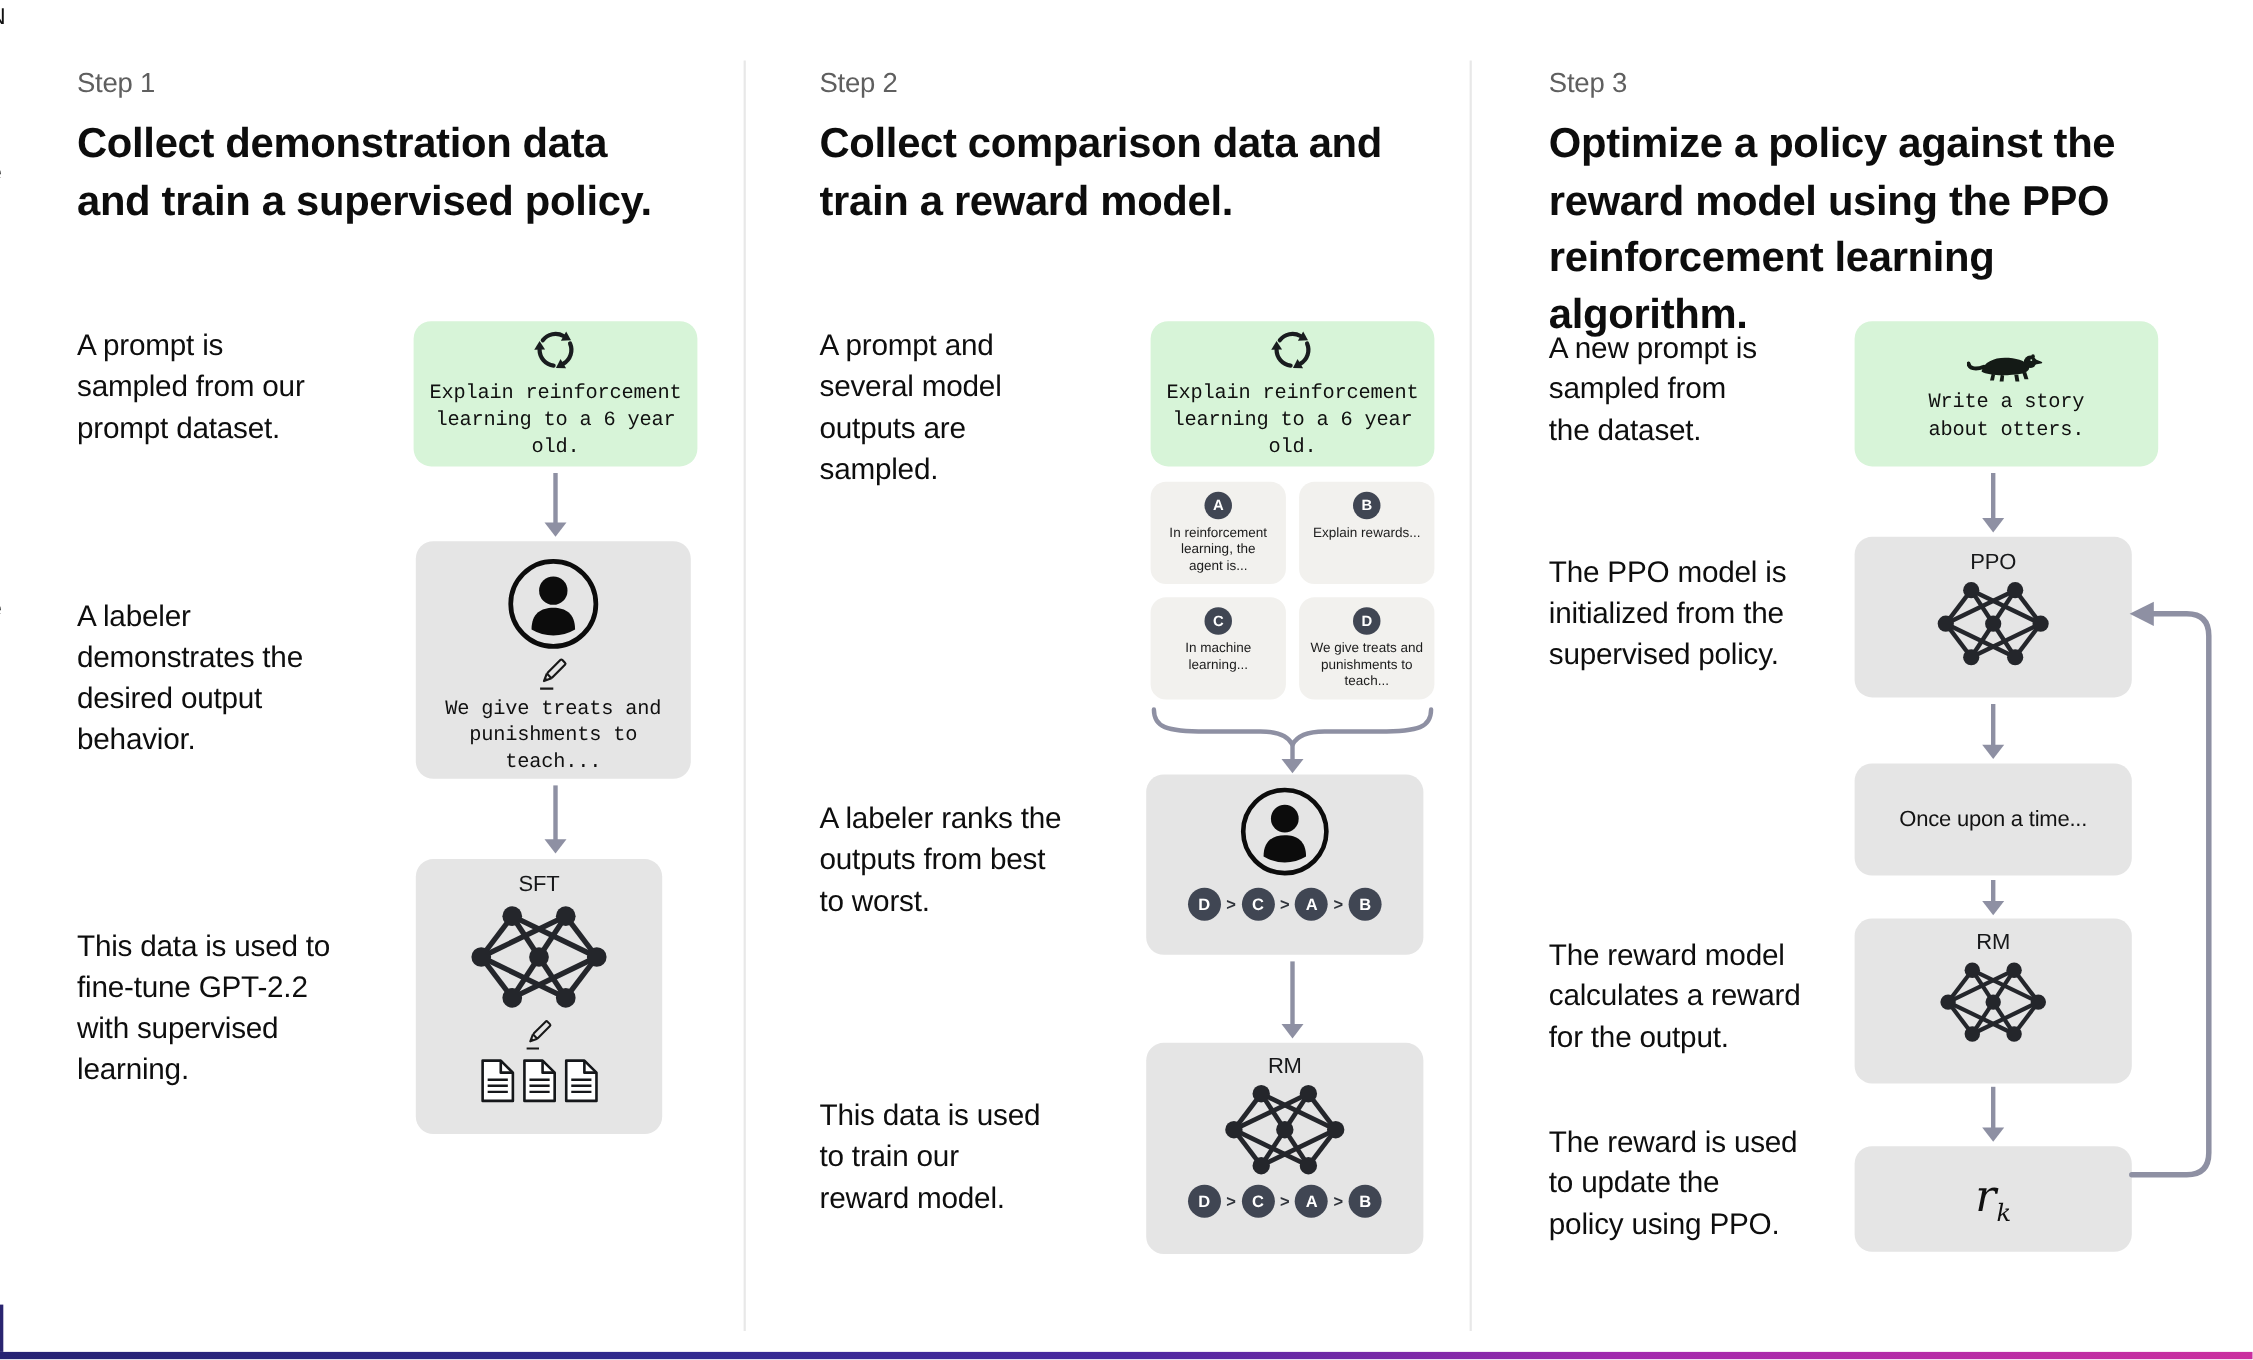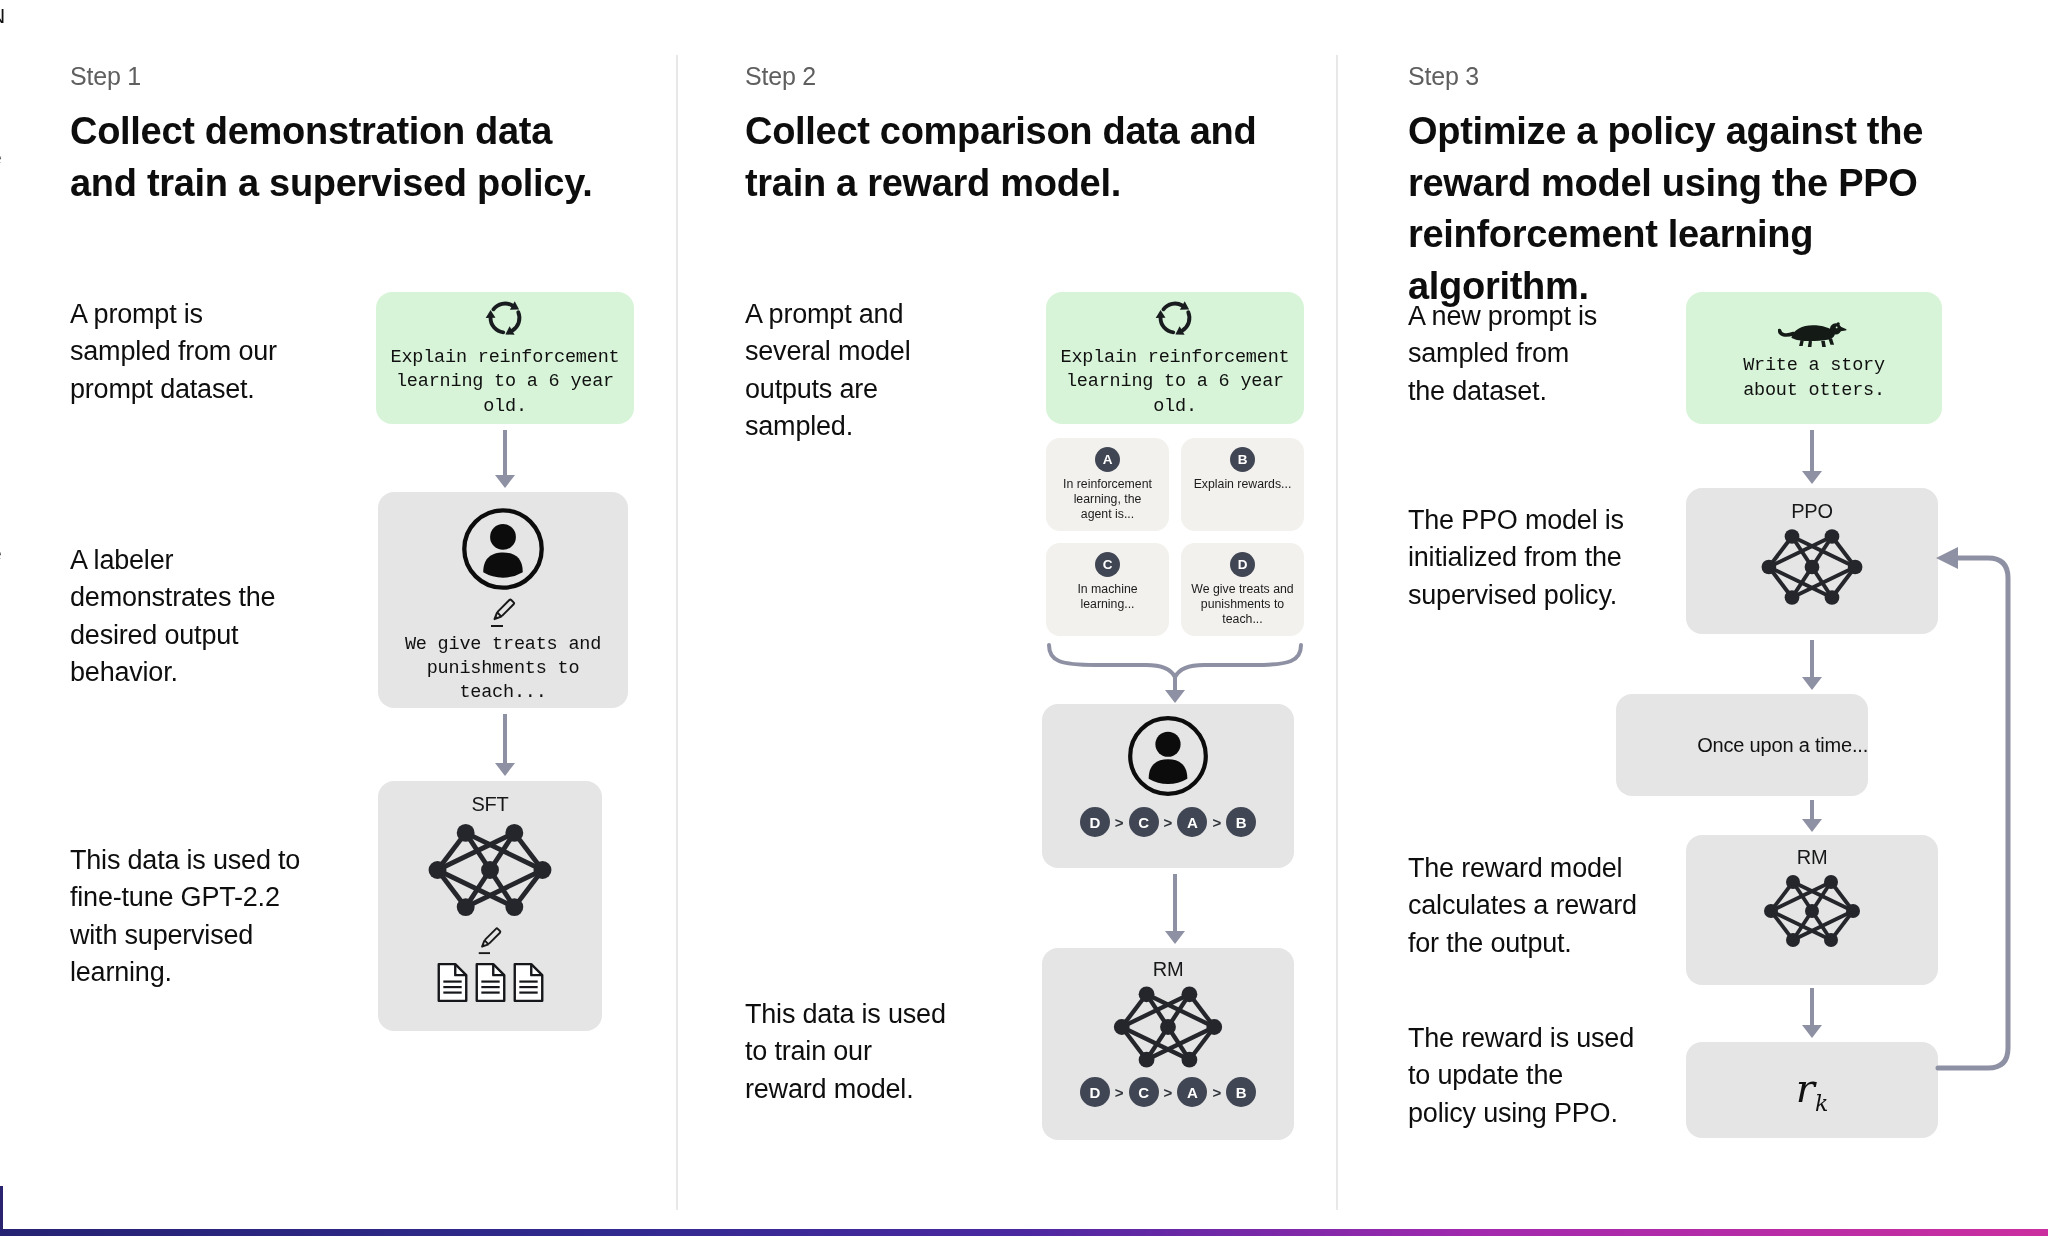--- a/index.html
+++ b/index.html
@@ -182,20 +182,23 @@
   </div>
 
   <div class="step-label" style="left:745px;top:62px;">Step 2</div>
   <h2 class="title" style="left:745px;top:106px;width:540px;">Collect comparison data and
 train a reward model.</h2>
 
   <div class="cap" style="left:745px;top:296px;">A prompt and
 several model
 outputs are
 sampled.</div>
+  <div class="cap" style="left:745px;top:726px;">A labeler ranks the
+outputs from best
+to worst.</div>
   <div class="cap" style="left:745px;top:996px;">This data is used
 to train our
 reward model.</div>
 
   <div class="gbox" style="left:1046px;top:292px;width:258px;height:132px;">
     <svg width="42" height="42">
         <use href="#i-cycle"></use>
       </svg>
     <div class="box-text">Explain reinforcement
 learning to a 6 year old.</div>
@@ -278,21 +281,21 @@
   <div class="cap" style="left:1408px;top:502px;">The PPO model is
 initialized from the
 supervised policy.</div>
   <div class="cap" style="left:1408px;top:850px;">The reward model
 calculates a reward
 for the output.</div>
   <div class="cap" style="left:1408px;top:1020px;">The reward is used
 to update the
 policy using PPO.</div>
 
-  <div class="gbox" style="left:1686px;top:292px;width:256px;height:132px;gap:4px;">
+  <div class="gbox" style="left:1686px;top:292px;width:276px;height:132px;gap:4px;">
     <svg width="72" height="37">
         <use href="#i-otter"></use>
       </svg>
     <div class="box-text">Write a story
 about otters.</div>
   </div>
 
   <div class="varrow" style="left:1801px;top:430px;height:54px;">
       <i class="shaft"></i>
       <i class="head"></i>
@@ -303,21 +306,21 @@
     <svg width="106" height="82" style="margin-top:3px;">
         <use href="#i-nn"></use>
       </svg>
   </div>
 
   <div class="varrow" style="left:1801px;top:640px;height:50px;">
       <i class="shaft"></i>
       <i class="head"></i>
     </div>
 
-  <div class="mbox" style="left:1616px;top:694px;width:252px;height:102px;justify-content:center;align-items:flex-end;">
+  <div class="mbox" style="left:1686px;top:694px;width:252px;height:102px;justify-content:center;">
     <div class="out-text">Once upon a time...</div>
   </div>
 
   <div class="varrow" style="left:1801px;top:800px;height:32px;">
       <i class="shaft"></i>
       <i class="head"></i>
     </div>
 
   <div class="mbox" style="left:1686px;top:835px;width:252px;height:150px;padding-top:11px;box-sizing:border-box;">
     <div class="nn-label">RM</div>

